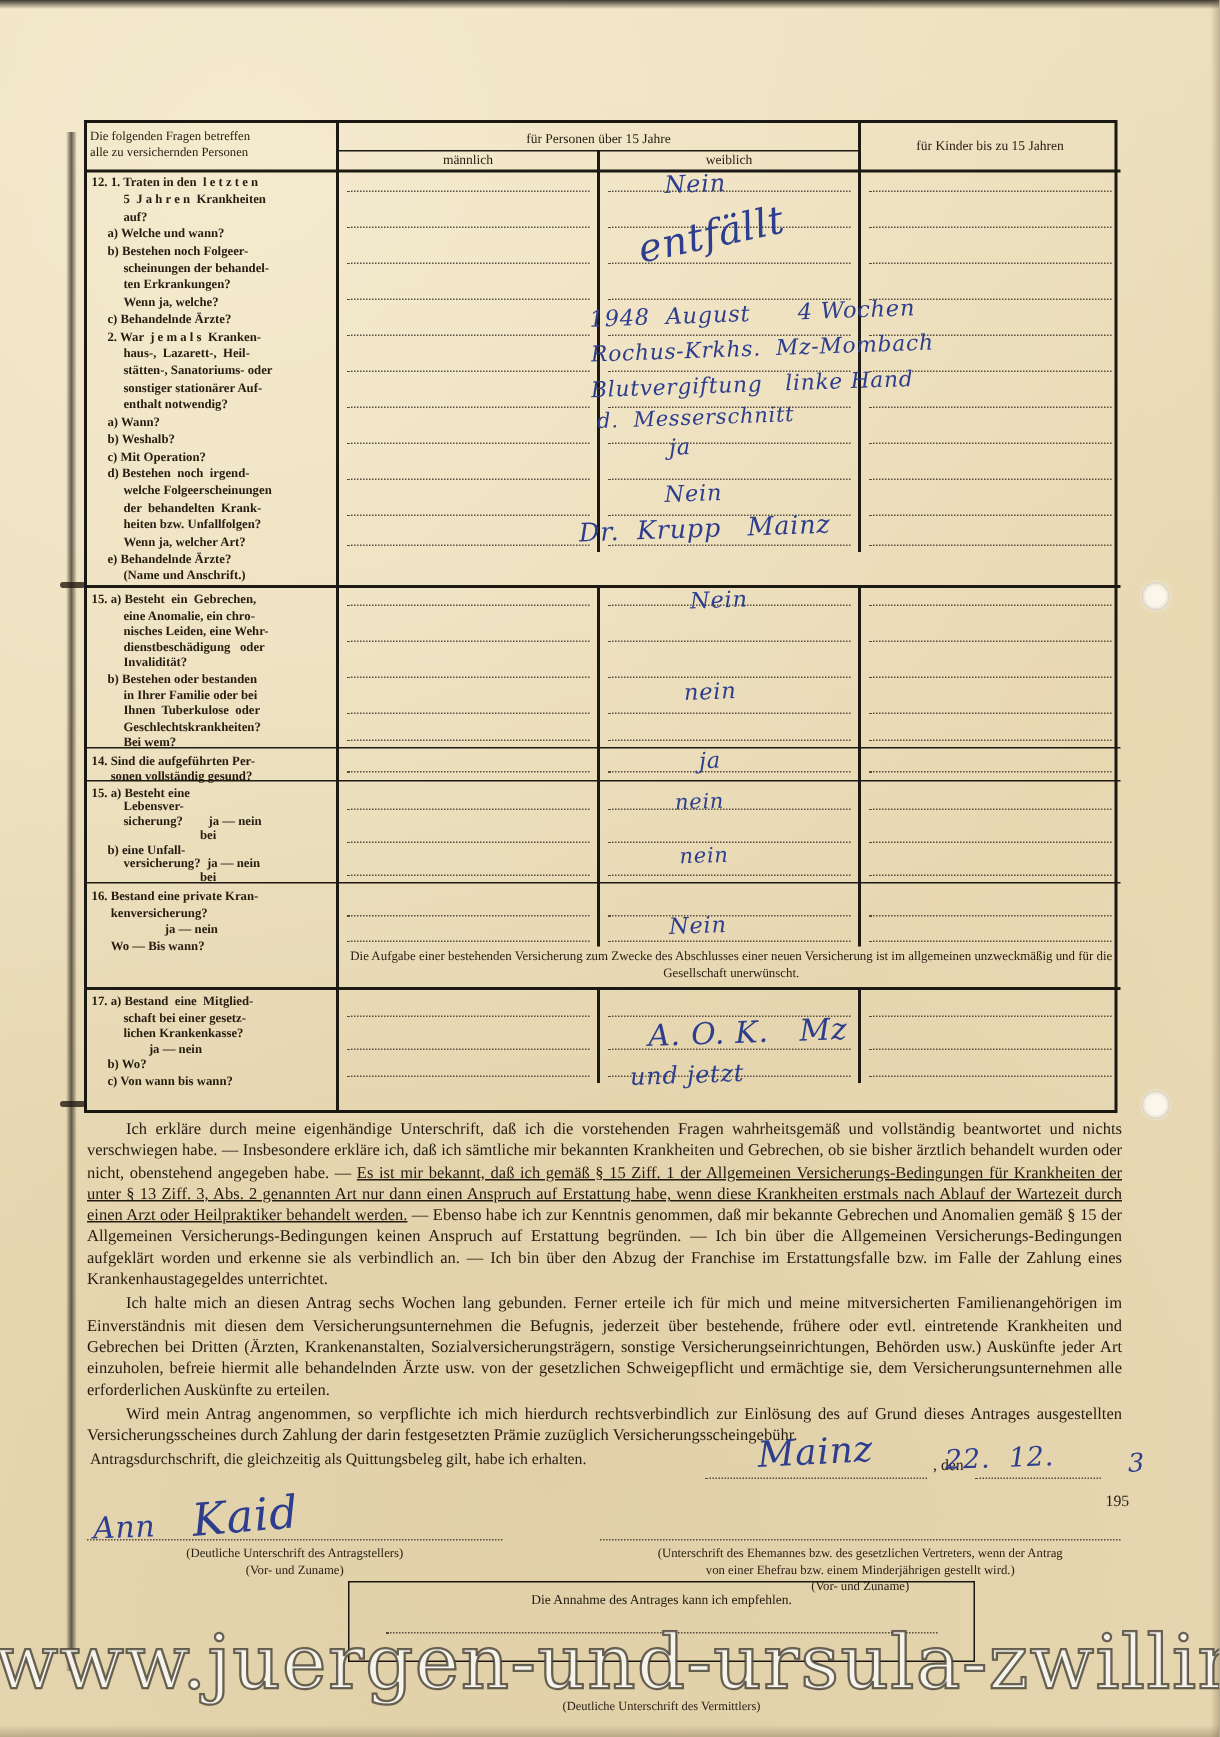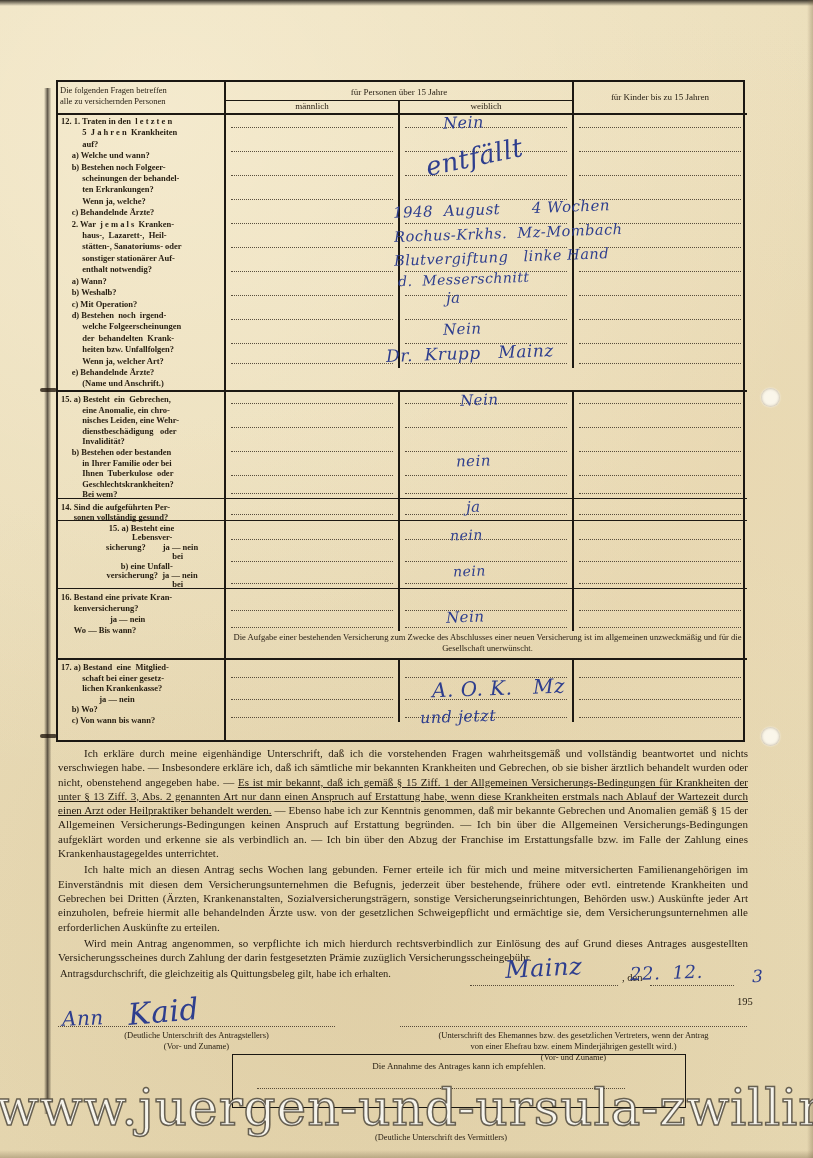--- a/index.html
+++ b/index.html
@@ -52,21 +52,21 @@
   #th-q{left:60px;top:85px;width:162px;text-align:left;font-size:8.5px;}
   #th-adults{left:225px;top:87px;width:348px;}
   #th-male{left:225px;top:101px;width:174px;}
   #th-female{left:399px;top:101px;width:174px;}
   #th-kids{left:573px;top:92px;width:174px;}
 
   .q{position:absolute;left:61px;width:161px;font-weight:bold;font-size:8.5px;color:#251d11;white-space:pre-wrap;}
   #q12{top:116px;line-height:11.4px;}
   #q13{top:394px;line-height:10.6px;}
   #q14{top:502px;line-height:10px;}
-  #q15{top:524px;line-height:9.4px;text-align:center;}
+  #q15{top:524px;line-height:9.4px;}
   #q16{top:592px;line-height:11px;}
   #q17{top:662px;line-height:10.5px;}
 
   .note{position:absolute;text-align:center;font-size:8.3px;line-height:11px;color:#2a2115;}
   #note12{left:228px;top:370px;width:517px;}
   #note16{left:232px;top:632px;width:511px;font-size:8.6px;}
   #note17{left:232px;top:726px;width:511px;font-size:8.6px;}
 
   .dl{position:absolute;height:0;border-top:1.6px dotted rgba(62,52,38,.85);z-index:1;}
 
@@ -107,21 +107,21 @@
   #dot-city{left:470px;top:985px;width:148px;}
   #dot-date{left:650px;top:985px;width:84px;}
   #lbl-den{position:absolute;left:622px;top:972px;font-size:10.5px;}
   #lbl-195{position:absolute;left:737px;top:996px;font-size:10.5px;}
   #dot-sig-left{left:58px;top:1026px;width:277px;}
   #dot-sig-right{left:400px;top:1026px;width:347px;}
   .cap{position:absolute;text-align:center;font-size:8.5px;line-height:11px;white-space:pre-wrap;color:#2a2115;}
   #cap-left{left:58px;top:1030px;width:277px;}
   #cap-right{left:400px;top:1030px;width:347px;}
 
-  .agentbox{position:absolute;left:232px;top:1054px;width:454px;height:54px;box-sizing:border-box;
+  .agentbox{position:absolute;left:232px;top:1054px;width:418px;height:54px;box-sizing:border-box;
     border:1.5px solid #1a1712;}
   .agentbox .title{margin-top:6px;text-align:center;font-size:9px;}
   #dot-agent{left:257px;top:1088px;width:368px;}
   #cap-agent{left:257px;top:1092px;width:368px;font-size:8.3px;margin-top:40px;}
 
   .watermark{position:absolute;left:-4px;top:1080px;width:830px;height:60px;overflow:hidden;z-index:6;
     font-family:"DejaVu Serif",serif;font-size:50px;line-height:56px;letter-spacing:1px;
     color:rgba(252,250,242,.95);-webkit-text-stroke:1.5px rgba(72,66,54,.8);
     text-shadow:0 0 1px rgba(60,55,45,.5);white-space:nowrap;}
 </style>

